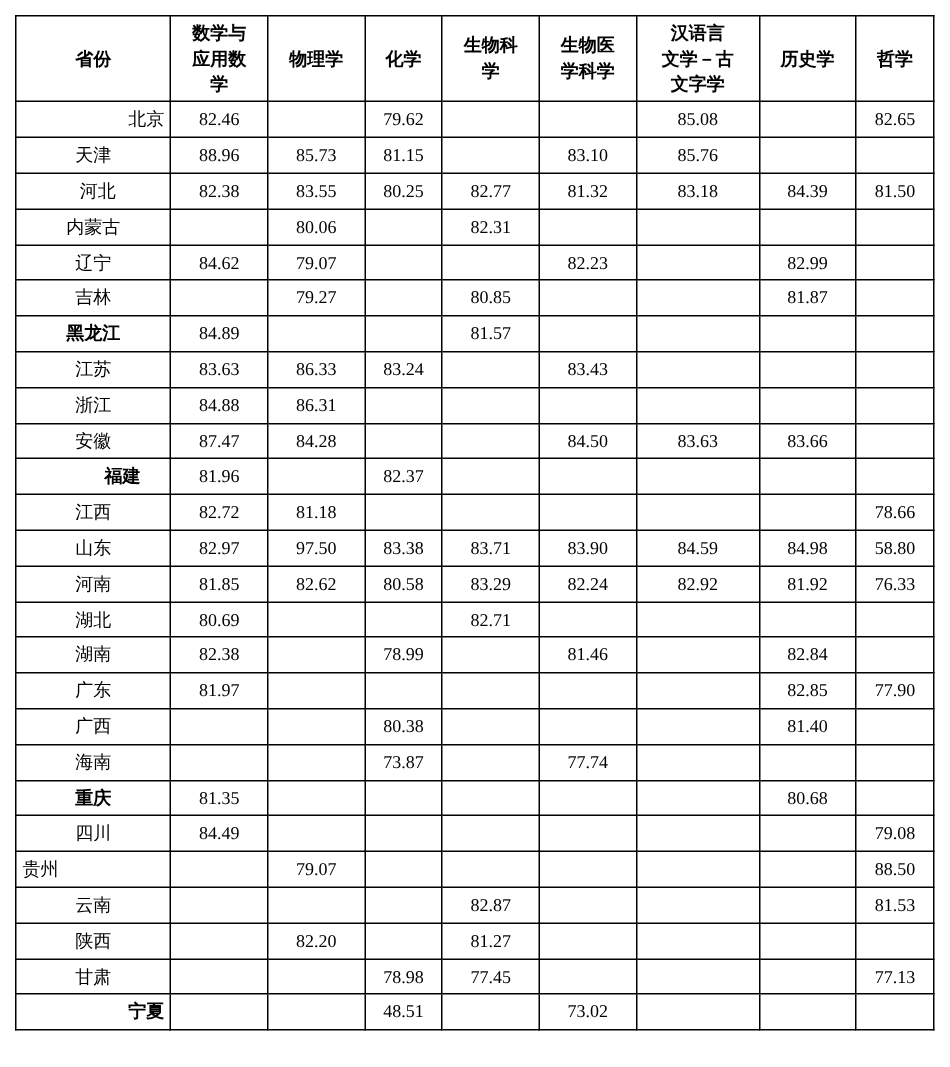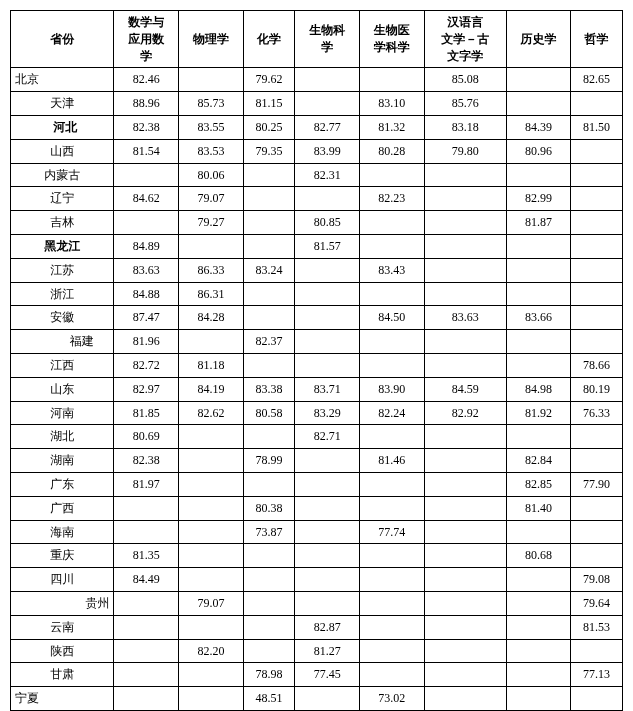--- a/index.html
+++ b/index.html
@@ -42,21 +42,21 @@
       <th class="header-cell">化学</th>
       <th class="header-cell">生物科<br>学</th>
       <th class="header-cell">生物医<br>学科学</th>
       <th class="header-cell">汉语言<br>文学－古<br>文字学</th>
       <th class="header-cell">历史学</th>
       <th class="header-cell">哲学</th>
     </tr>
   </thead>
   <tbody id="table-body">
   <tr>
-        <td style="font-weight: normal; text-align: left;">北京</td>
+        <td style="font-weight: normal; text-align: right;">北京</td>
         <td>82.46</td>
         <td></td>
         <td>79.62</td>
         <td></td>
         <td></td>
         <td>85.08</td>
         <td></td>
         <td>82.65</td>
       </tr>
       <tr>
@@ -64,42 +64,31 @@
         <td>88.96</td>
         <td>85.73</td>
         <td>81.15</td>
         <td></td>
         <td>83.10</td>
         <td>85.76</td>
         <td></td>
         <td></td>
       </tr>
       <tr>
-        <td style="font-weight: bold; text-align: center; padding-left: 10px;">河北</td>
+        <td style="font-weight: normal; text-align: center; padding-left: 10px;">河北</td>
         <td>82.38</td>
         <td>83.55</td>
         <td>80.25</td>
         <td>82.77</td>
         <td>81.32</td>
         <td>83.18</td>
         <td>84.39</td>
         <td>81.50</td>
       </tr>
       <tr>
-        <td style="font-weight: normal; text-align: center;">山西</td>
-        <td>81.54</td>
-        <td>83.53</td>
-        <td>79.35</td>
-        <td>83.99</td>
-        <td>80.28</td>
-        <td>79.80</td>
-        <td>80.96</td>
-        <td></td>
-      </tr>
-      <tr>
         <td style="font-weight: normal; text-align: center;">内蒙古</td>
         <td></td>
         <td>80.06</td>
         <td></td>
         <td>82.31</td>
         <td></td>
         <td></td>
         <td></td>
         <td></td>
       </tr>
@@ -163,21 +152,21 @@
         <td>87.47</td>
         <td>84.28</td>
         <td></td>
         <td></td>
         <td>84.50</td>
         <td>83.63</td>
         <td>83.66</td>
         <td></td>
       </tr>
       <tr>
-        <td style="font-weight: normal; text-align: center; padding-left: 43px;">福建</td>
+        <td style="font-weight: bold; text-align: center; padding-left: 43px;">福建</td>
         <td>81.96</td>
         <td></td>
         <td>82.37</td>
         <td></td>
         <td></td>
         <td></td>
         <td></td>
         <td></td>
       </tr>
       <tr>
@@ -187,27 +176,27 @@
         <td></td>
         <td></td>
         <td></td>
         <td></td>
         <td></td>
         <td>78.66</td>
       </tr>
       <tr>
         <td style="font-weight: normal; text-align: center;">山东</td>
         <td>82.97</td>
-        <td>84.19</td>
+        <td>97.50</td>
         <td>83.38</td>
         <td>83.71</td>
         <td>83.90</td>
         <td>84.59</td>
         <td>84.98</td>
-        <td>80.19</td>
+        <td>58.80</td>
       </tr>
       <tr>
         <td style="font-weight: normal; text-align: center;">河南</td>
         <td>81.85</td>
         <td>82.62</td>
         <td>80.58</td>
         <td>83.29</td>
         <td>82.24</td>
         <td>82.92</td>
         <td>81.92</td>
@@ -262,21 +251,21 @@
         <td></td>
         <td></td>
         <td>73.87</td>
         <td></td>
         <td>77.74</td>
         <td></td>
         <td></td>
         <td></td>
       </tr>
       <tr>
-        <td style="font-weight: normal; ">重庆</td>
+        <td style="font-weight: bold; ">重庆</td>
         <td>81.35</td>
         <td></td>
         <td></td>
         <td></td>
         <td></td>
         <td></td>
         <td>80.68</td>
         <td></td>
       </tr>
       <tr>
@@ -284,29 +273,29 @@
         <td>84.49</td>
         <td></td>
         <td></td>
         <td></td>
         <td></td>
         <td></td>
         <td></td>
         <td>79.08</td>
       </tr>
       <tr>
-        <td style="font-weight: normal; text-align: right; font-family: Liberation Serif, serif;">贵州</td>
+        <td style="font-weight: normal; text-align: left; font-family: Liberation Serif, serif;">贵州</td>
         <td></td>
         <td>79.07</td>
         <td></td>
         <td></td>
         <td></td>
         <td></td>
         <td></td>
-        <td>79.64</td>
+        <td>88.50</td>
       </tr>
       <tr>
         <td style="font-weight: normal; text-align: center;">云南</td>
         <td></td>
         <td></td>
         <td></td>
         <td>82.87</td>
         <td></td>
         <td></td>
         <td></td>
@@ -328,21 +317,21 @@
         <td></td>
         <td></td>
         <td>78.98</td>
         <td>77.45</td>
         <td></td>
         <td></td>
         <td></td>
         <td>77.13</td>
       </tr>
       <tr>
-        <td style="font-weight: normal; text-align: left;">宁夏</td>
+        <td style="font-weight: bold; text-align: right;">宁夏</td>
         <td></td>
         <td></td>
         <td>48.51</td>
         <td></td>
         <td>73.02</td>
         <td></td>
         <td></td>
         <td></td>
       </tr>
     </tbody>

